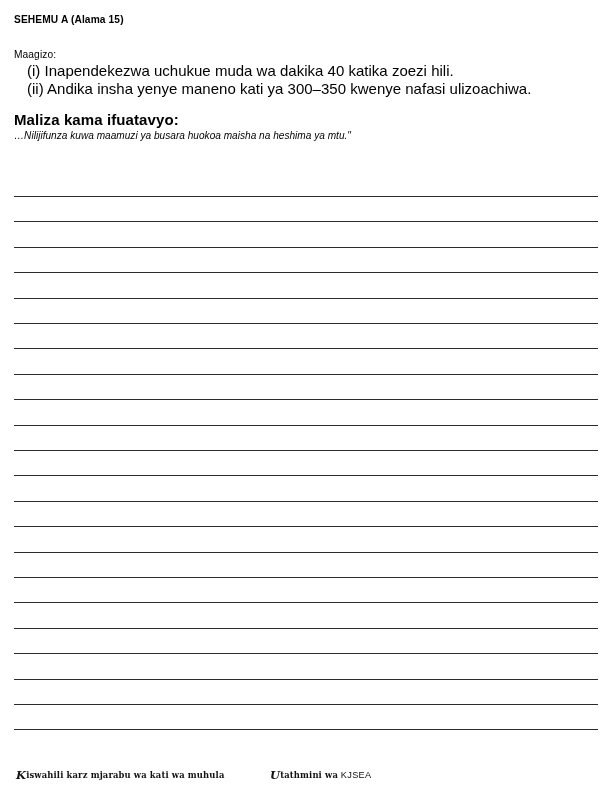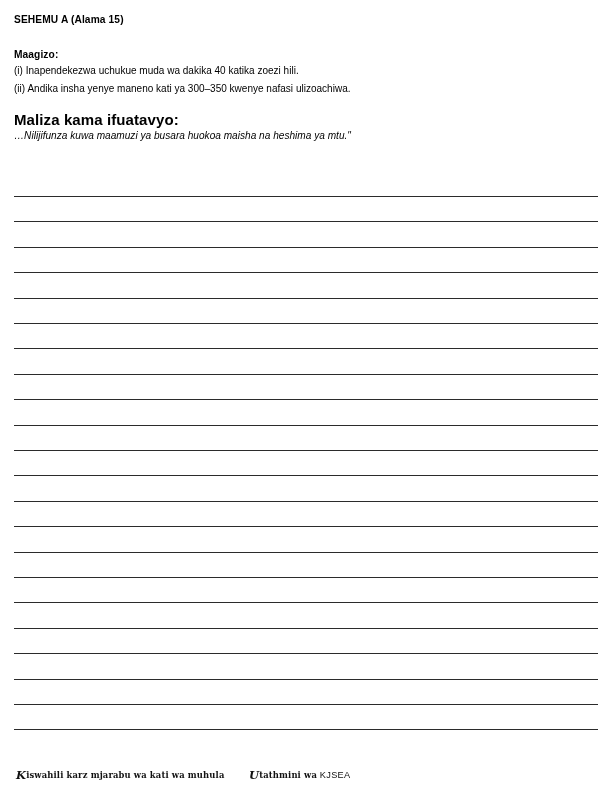--- a/index.html
+++ b/index.html
@@ -44,31 +44,31 @@
   .h-exercise {
     font-size: 10.2px;
     font-weight: bold;
     letter-spacing: 0.12px;
     line-height: 13px;
     margin: 22px 0 0 0;
   }
 
   .h-instr-title {
     font-size: 10.2px;
-    font-weight: bold;
+    font-weight: normal;
     letter-spacing: 0.1px;
     line-height: 13px;
     margin: 22px 0 0 0;
   }
 
   .instr-line {
-    font-size: 10px;
+    font-size: 15px;
     font-weight: normal;
     line-height: 15.5px;
-    margin: 2px 0 0 0;
+    margin: 2px 0 0 13px;
     letter-spacing: 0.01px;
   }
 
   .h-finish-title {
     font-size: 15px;
     font-weight: bold;
     letter-spacing: 0.1px;
     line-height: 13px;
     margin: 17px 0 0 0;
   }
@@ -115,21 +115,21 @@
     position: absolute;
     font-family: "DejaVu Serif", "Liberation Serif", serif;
     font-weight: bold;
     font-size: 8.4px;
     white-space: nowrap;
     color: #111111;
     letter-spacing: 0.15px;
     top: 4px;
   }
   .foot-left  { left: 2px; text-align: right; }
-  .foot-mid   { left: 235px; }
+  .foot-mid   { left: 256px; }
   .foot-right { left: 481px; margin-top: 24px; }
 
   .fancy-cap {
     font-family: "DejaVu Serif", "Liberation Serif", serif;
     font-size: 11.5px;
     font-weight: bold;
     font-style: italic;
     line-height: 0;
     position: relative;
     top: 0.6px;

